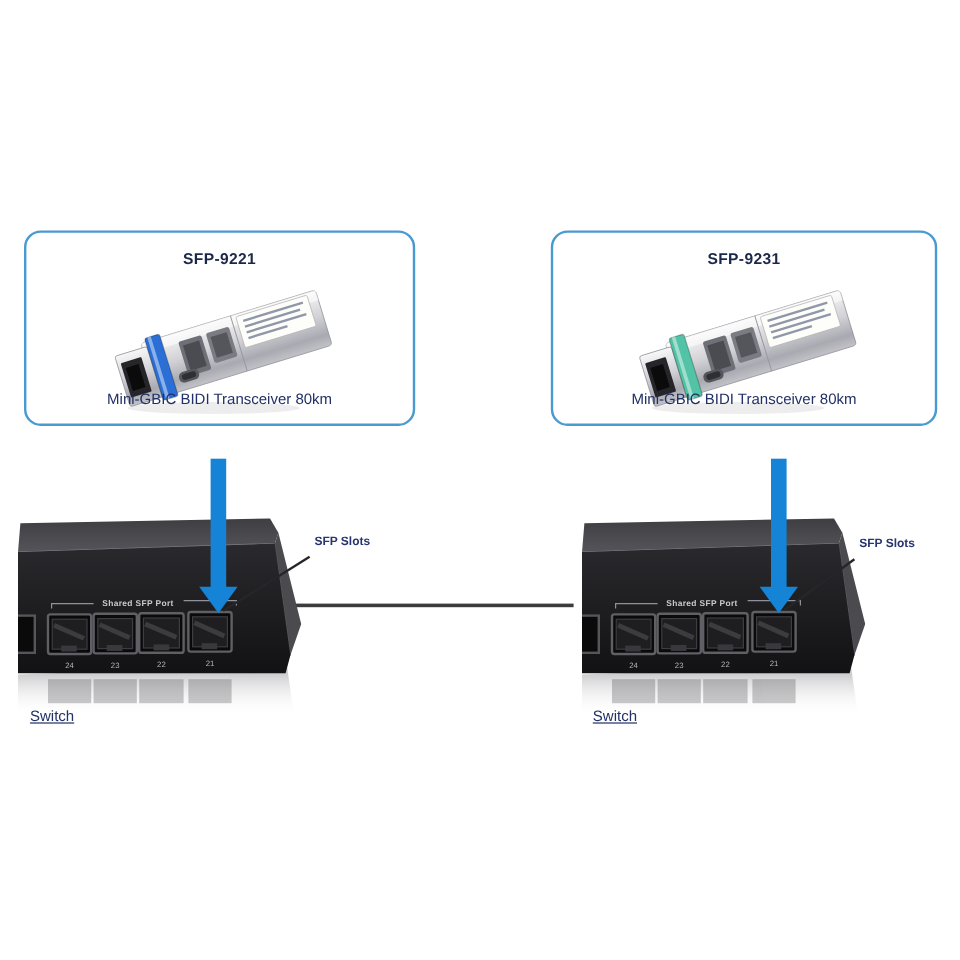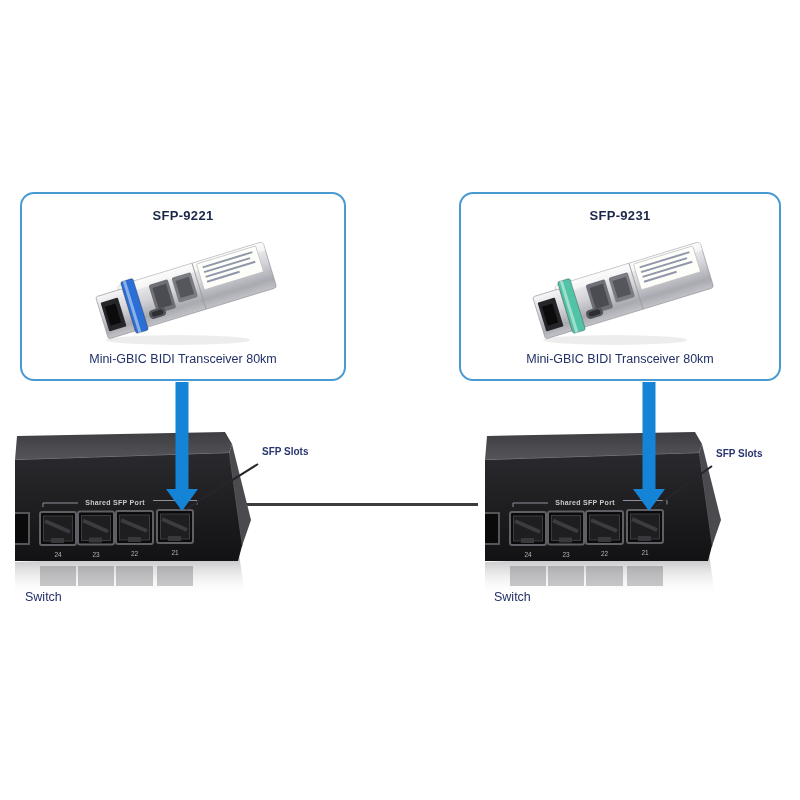--- a/index.html
+++ b/index.html
@@ -1,21 +1,21 @@
 <!DOCTYPE html>
 <html><head>
 <meta charset="utf-8">
 <style>
   html,body { margin:0; padding:0; background:#ffffff; }
   #canvas {
     position:relative; width:800px; height:800px; background:#ffffff;
     font-family:"Liberation Sans", sans-serif; overflow:hidden;
   }
   .card {
-    position:absolute; top:192px; height:189px; box-sizing:border-box;
+    position:absolute; top:192px; height:163px; box-sizing:border-box;
     border:2px solid #4a9ad2; border-radius:14px; background:#ffffff; z-index:4;
   }
   #card-left  { left:20px;  width:326px; }
   #card-right { left:459px; width:322px; }
   .card-title {
     margin-top:14px; text-align:center; font-weight:bold; font-size:13px;
     color:#1b2748; letter-spacing:0.3px;
   }
   .module-svg { position:absolute; left:50%; transform:translateX(-50%); top:44px; }
   .card-caption {
@@ -40,21 +40,21 @@
     position:absolute; font-size:10px; font-weight:bold; color:#28356e; z-index:5;
   }
   #sfp-slots-left  { left:262px; top:446px; }
   #sfp-slots-right { left:716px; top:448px; }
   .pointer-line {
     position:absolute; height:2px; background:#26262a;
     transform-origin:0 50%; z-index:5;
   }
   #pointer-left  { left:258px; top:463px; width:85px; transform:rotate(148deg); }
   #pointer-right { left:712px; top:465px; width:72px; transform:rotate(144deg); }
-  .switch-label { position:absolute; font-size:12.5px; color:#213066; z-index:5; }
+  .switch-label { position:absolute; font-size:12.5px; color:#213066; z-index:5;text-decoration:underline; }
   #switch-label-left  { left:25px;  top:590px; }
   #switch-label-right { left:494px; top:590px; }
   .panel-text { font-size:7px; font-weight:bold; letter-spacing:0.3px; }
   .port-num { font-size:6.5px; }
 </style>
 </head>
 <body>
 
 <div id="canvas">
 

